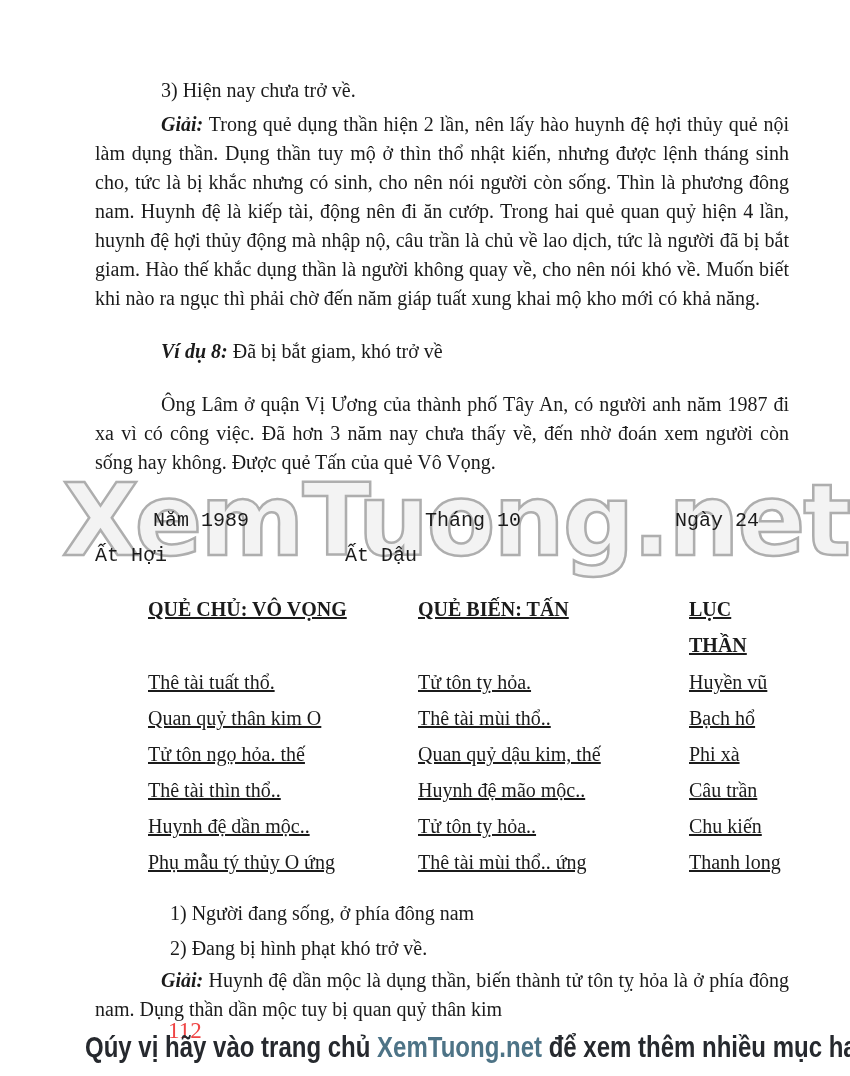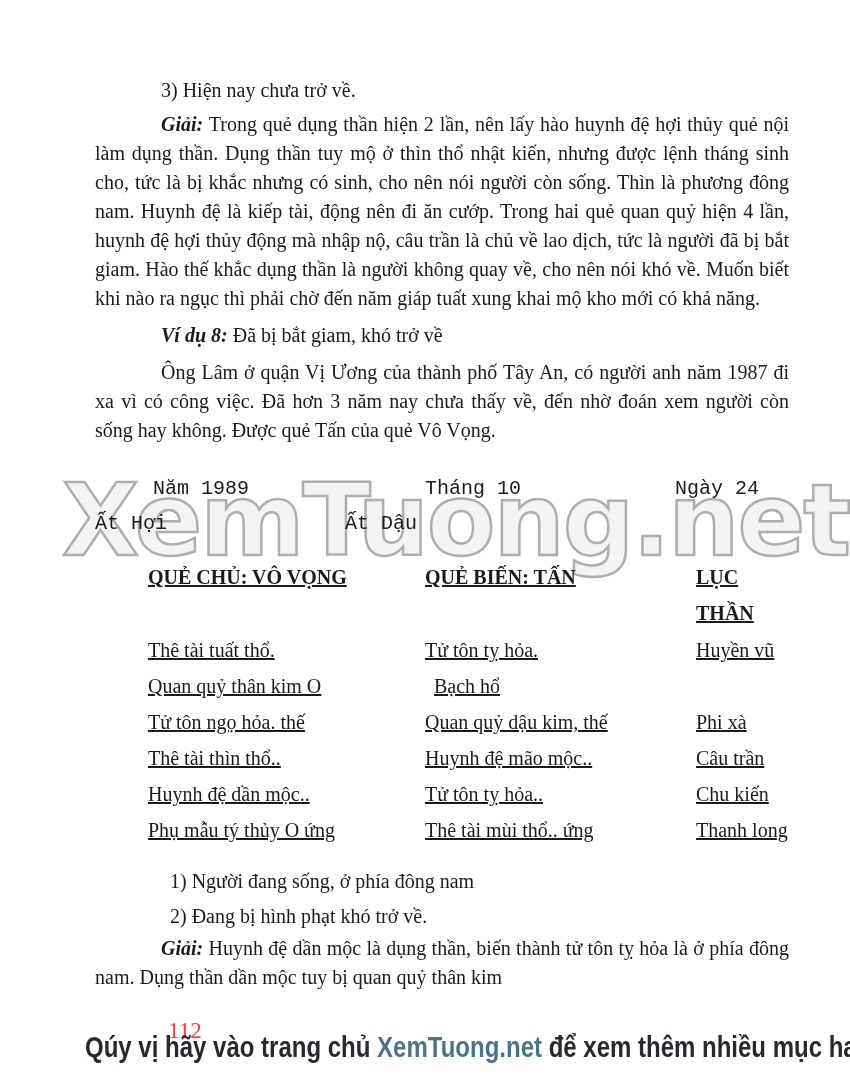--- a/index.html
+++ b/index.html
@@ -13,33 +13,33 @@
     -webkit-text-stroke:2.5px #aeaeae;
   }
 
   .content{position:absolute;left:95px;top:76px;width:694px;z-index:1;
            font-size:20px;line-height:29px;text-align:justify;}
 
   p{margin:0;}
   .indent{text-indent:66px;}
   .lead-label{font-weight:bold;font-style:italic;}
   .gap-s{margin-top:5px;}
-  .gap-m{margin-top:8px;}
+  .gap-m{margin-top:24px;}
 
   .date-block{margin-top:26px;line-height:35px;}
   .date-row{display:flex;font-family:Liberation Mono, monospace;}
   .date-c1{margin-left:58px;width:272px;}
   .date-c2{width:218px;}
   .date-c3{flex:1;margin-left:32px;}
 
   .hex-table{margin-top:18px;line-height:36px;text-align:left;}
   .hx-row{display:flex;text-decoration:underline;}
   .hx-head{font-weight:bold;margin-bottom:1px;}
   .hx-c1{margin-left:53px;width:270px;}
-  .hx-c2{width:255px;margin-left:7px;}
+  .hx-c2{width:255px;}
   .hx-c3{flex:1;margin-left:16px;}
 
   .conclusions{margin-top:16px;line-height:35px;text-align:left;}
   .conclusions p{text-indent:75px;}
 
   .solution2{margin-top:0;}
 
   .page-number{position:absolute;left:168px;top:1018px;z-index:1;
                font-size:23px;font-family:"Liberation Serif", serif;color:#ef4444;}
 
@@ -81,20 +81,21 @@
       <span class="hx-c2">QUẺ BIẾN: TẤN</span>
       <span class="hx-c3">LỤC THẦN</span>
     </div>
     <div class="hx-row">
       <span class="hx-c1">Thê tài tuất thổ.</span>
       <span class="hx-c2">Tử tôn tỵ hỏa.</span>
       <span class="hx-c3">Huyền vũ</span>
     </div>
     <div class="hx-row">
       <span class="hx-c1">Quan quỷ thân kim O</span>
+      <span class="hx-c2">Thê tài mùi thổ..</span>
       <span class="hx-c3">Bạch hổ</span>
     </div>
     <div class="hx-row">
       <span class="hx-c1">Tử tôn ngọ hỏa. thế</span>
       <span class="hx-c2">Quan quỷ dậu kim, thế</span>
       <span class="hx-c3">Phi xà</span>
     </div>
     <div class="hx-row">
       <span class="hx-c1">Thê tài thìn thổ..</span>
       <span class="hx-c2">Huynh đệ mão mộc..</span>

